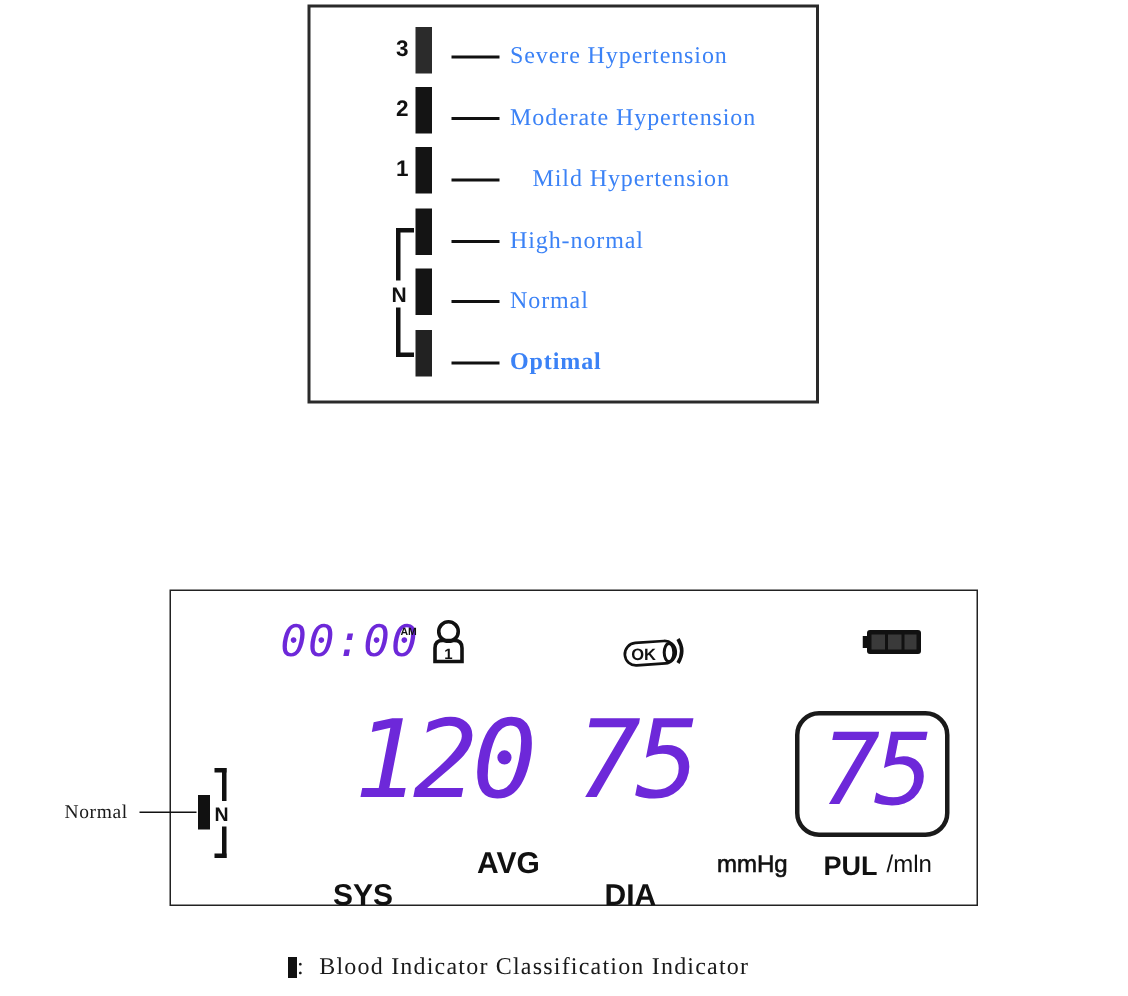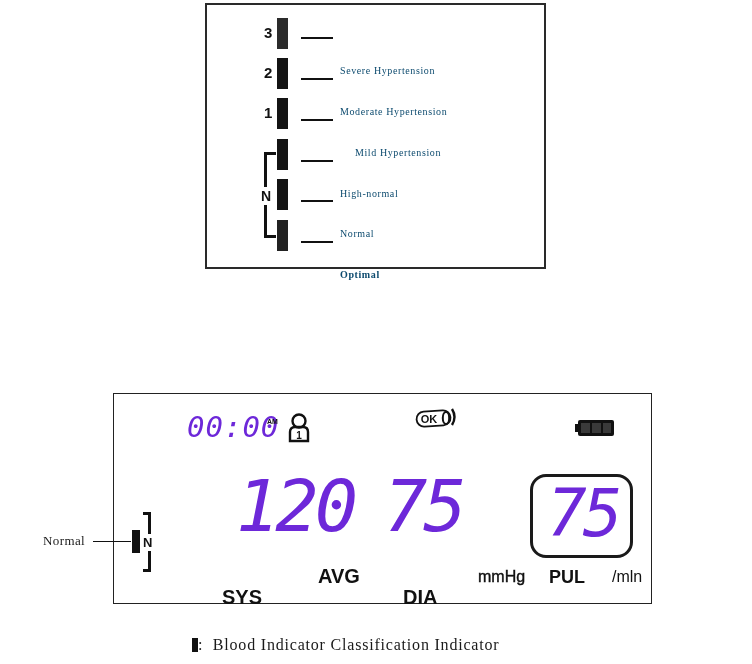--- a/index.html
+++ b/index.html
@@ -4,21 +4,21 @@
 <style>
   html, body { margin:0; padding:0; background:#ffffff; }
   body { width:752px; height:664px; position:relative; overflow:hidden; font-family:"Liberation Serif", serif; color:#1a1a1a; }
   .abs { position:absolute; }
 
   
   #legend-box { left:205px; top:3px; width:341px; height:266px; border:2px solid #2a2a2a; box-sizing:border-box; }
   .lvl-num { font-family:"Liberation Sans", sans-serif; font-weight:bold; font-size:15px; color:#111; }
   .lvl-bar { width:11px; height:31px; background:#141414; }
   .lvl-line { width:32px; height:2px; background:#111; }
-  .lvl-label { font-size:10px; letter-spacing:0.6px; color:#0c4a6e; white-space:nowrap;margin-top:36px; }
+  .lvl-label { font-size:16px; letter-spacing:0.6px; color:#3b82f6; white-space:nowrap; }
   .bracket { border:3px solid #111; box-sizing:border-box; }
   .n-letter { font-family:"Liberation Sans", sans-serif; font-weight:bold; font-size:14px; color:#111; background:#fff; }
 
   
   #lcd { left:113px; top:393px; width:539px; height:211px; border:1.5px solid #222; box-sizing:border-box; }
   .seg { font-family:"DejaVu Sans Mono", monospace; font-style:italic; color:#6d28d9; white-space:nowrap; }
   .lcd-label { font-family:"Liberation Sans", sans-serif; font-weight:bold; color:#111; white-space:nowrap; }
   .pul-frame { border:3px solid #1a1a1a; border-radius:16px; box-sizing:border-box; }
 </style>
 </head>
@@ -62,21 +62,21 @@
 <span class="abs lcd-label" style="left:267px;top:418px;font-size:7px;">AM</span>
 
 <div class="abs" style="left:288px;top:413px;width:22px;height:30px;">
   <svg width="22" height="30" viewBox="0 0 22 30">
     <ellipse cx="11" cy="8" rx="6.5" ry="6.5" fill="none" stroke="#111" stroke-width="2.4"></ellipse>
     <path d="M2 28 L2 19 Q2 14 7 14 L15 14 Q20 14 20 19 L20 28 Z" fill="none" stroke="#111" stroke-width="2.4"></path>
     <text x="11" y="26" font-family="Liberation Sans, sans-serif" font-weight="bold" font-size="10" text-anchor="middle" fill="#111">1</text>
   </svg>
 </div>
 
-<div class="abs" style="left:415px;top:406px;width:44px;height:24px;">
+<div class="abs" style="left:415px;top:423px;width:44px;height:24px;">
   <svg width="44" height="24" viewBox="0 0 44 24">
     <rect x="1.5" y="5" width="34" height="15" rx="7.5" fill="none" stroke="#111" stroke-width="1.8" transform="rotate(-4 18 12)"></rect>
     <text x="14" y="17" font-family="Liberation Sans, sans-serif" font-weight="bold" font-size="11" text-anchor="middle" fill="#111">OK</text>
     <ellipse cx="31" cy="12" rx="3.2" ry="6" fill="none" stroke="#111" stroke-width="2"></ellipse>
     <path d="M37 3 Q42 11 37 19" fill="none" stroke="#111" stroke-width="2.4"></path>
   </svg>
 </div>
 
 <div class="abs" style="left:575px;top:419px;width:40px;height:18px;">
   <svg width="40" height="18" viewBox="0 0 40 18">
@@ -99,16 +99,16 @@
 
 <span class="abs lcd-label" style="left:318px;top:565px;font-size:20px;">AVG</span>
 
 <span class="abs seg" style="left:384px;top:466px;font-size:72px;letter-spacing:-4px;line-height:80px;">75</span>
 <span class="abs lcd-label" style="left:403px;top:565px;font-size:20px;margin-top:21px;">DIA</span>
 <span class="abs lcd-label" style="left:478px;top:568px;font-size:16px;font-weight:normal;-webkit-text-stroke:0.4px #111;">mmHg</span>
 
 <div class="abs pul-frame" style="left:530px;top:474px;width:103px;height:84px;"></div>
 <span class="abs seg" style="left:547px;top:474px;font-size:66px;letter-spacing:-4px;line-height:80px;background:transparent;">75</span>
 <span class="abs lcd-label" style="left:549px;top:567px;font-size:18px;">PUL</span>
-<span class="abs lcd-label" style="left:591px;top:568px;font-size:16px;font-weight:normal;margin-left:21px;">/mln</span>
+<span class="abs lcd-label" style="left:591px;top:568px;font-size:16px;font-weight:normal;">/mln</span>
 
 <div class="abs" style="left:192px;top:638px;width:6px;height:14px;background:#111;"></div>
 <span class="abs" style="left:198px;top:636px;font-size:16px;letter-spacing:0.8px;white-space:pre;">:  Blood Indicator Classification Indicator</span>
 
 </body></html>

